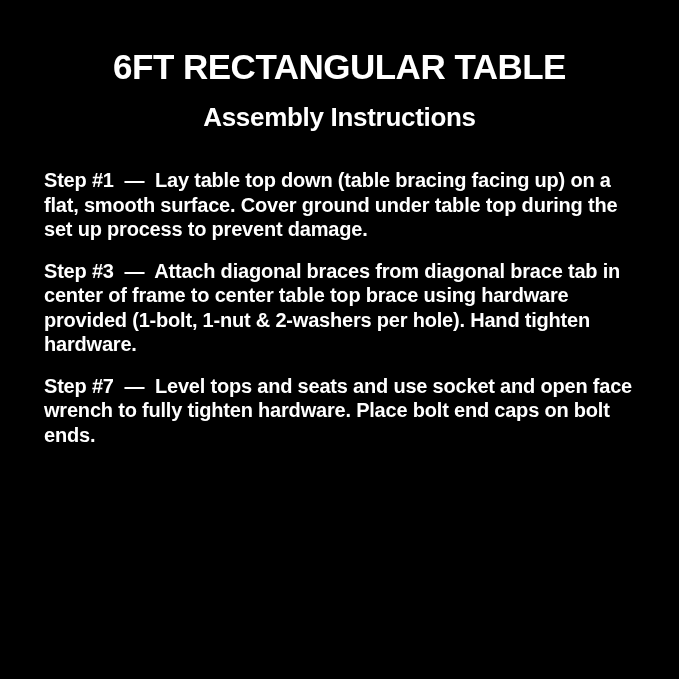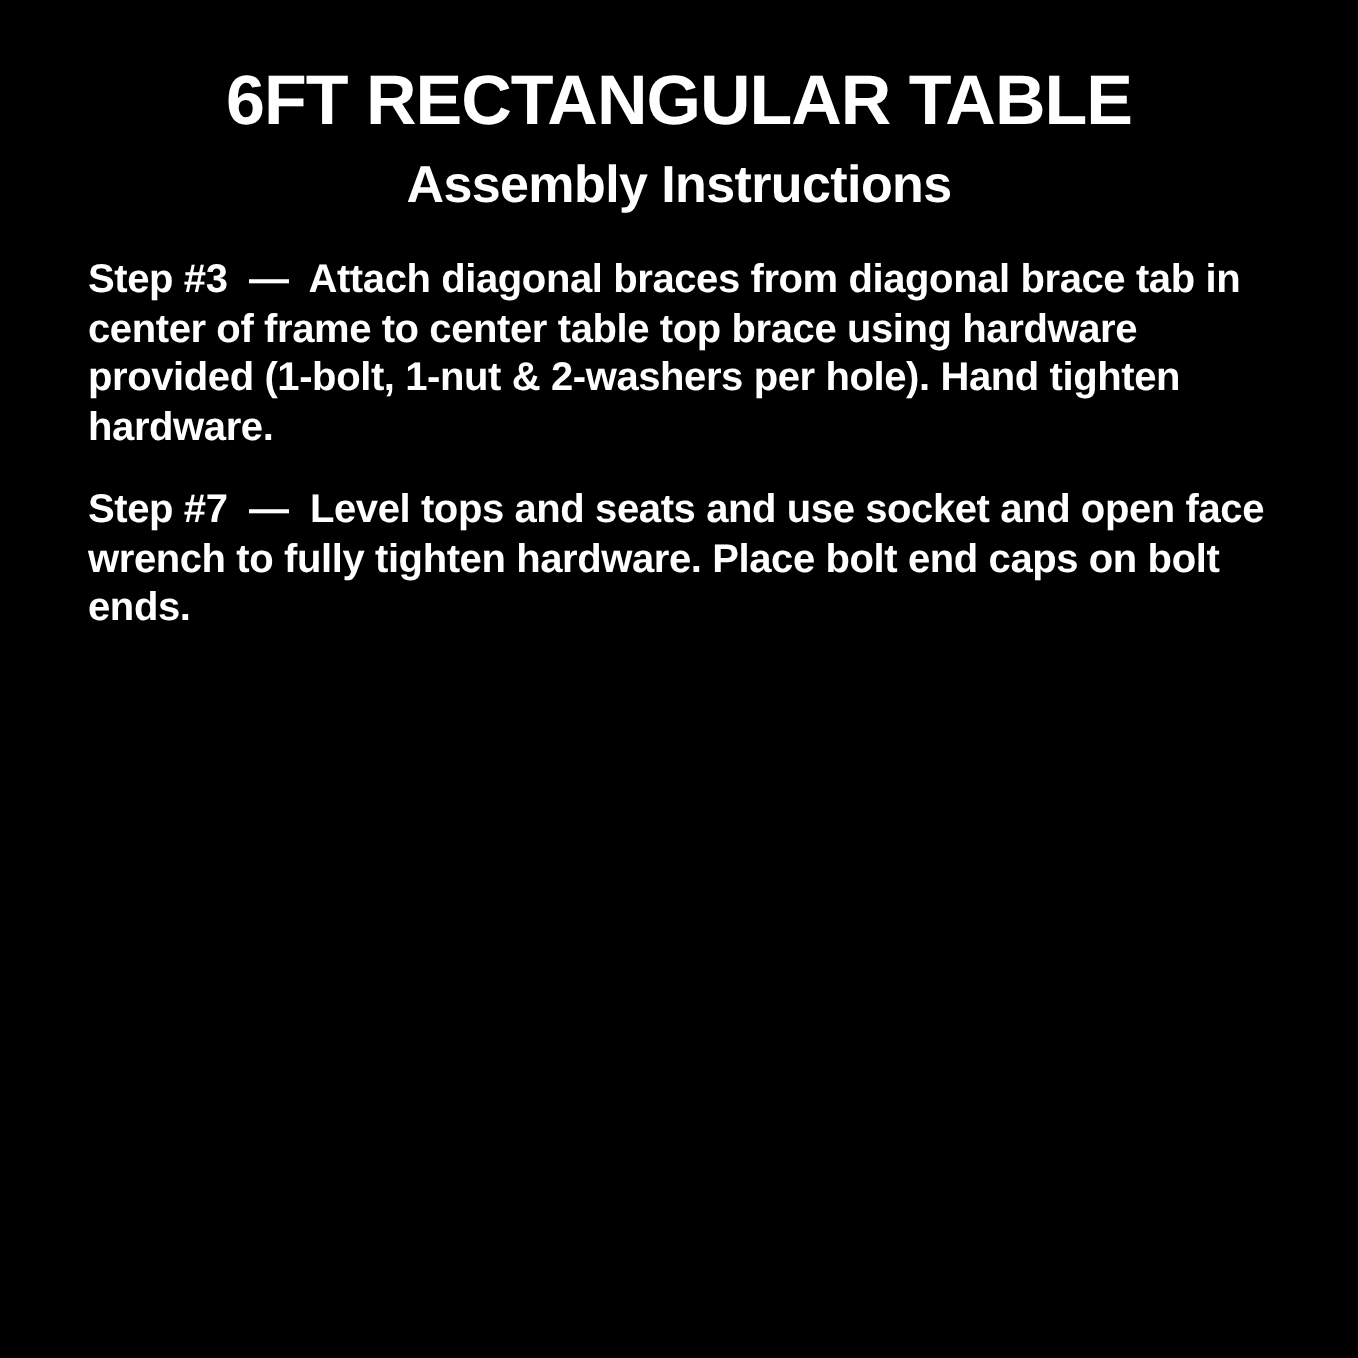--- a/index.html
+++ b/index.html
@@ -16,28 +16,28 @@
     font-family: "Liberation Sans", "DejaVu Sans", sans-serif;
     font-weight: 700;
     overflow: hidden;
     box-sizing: border-box;
   }
   .poster-header {
     padding-top: 32px;
     text-align: center;
   }
   .poster-title {
-    margin: 0;
+    margin: 16px;
     font-size: 35px;
     line-height: 1.1;
     letter-spacing: -0.5px;
     font-weight: 700;
   }
   .poster-subtitle {
-    margin: 7px 0 0 0;
+    margin: 7px 0 15px 0;
     font-size: 26px;
     line-height: 1.1;
     letter-spacing: -0.3px;
     font-weight: 700;
   }
   .steps {
     padding: 22px 36px 0 44px;
     max-width: 600px;
     box-sizing: content-box;
   }
@@ -53,16 +53,17 @@
 </head>
 <body>
 
 <div class="poster">
   <header class="poster-header">
     <h1 class="poster-title">6FT RECTANGULAR TABLE</h1>
     <h2 class="poster-subtitle">Assembly Instructions</h2>
   </header>
 
   <main class="steps">
+    <p class="step">Step #1  —  Lay table top down (table bracing facing up) on a flat, smooth surface. Cover ground under table top during the set up process to prevent damage.</p>
     <p class="step">Step #3  —  Attach diagonal braces from diagonal brace tab in center of frame to center table top brace using hardware provided (1-bolt, 1-nut &amp; 2-washers per hole). Hand tighten hardware.</p>
     <p class="step">Step #7  —  Level tops and seats and use socket and open face wrench to fully tighten hardware. Place bolt end caps on bolt ends.</p>
   </main>
 </div>
 
 </body></html>

